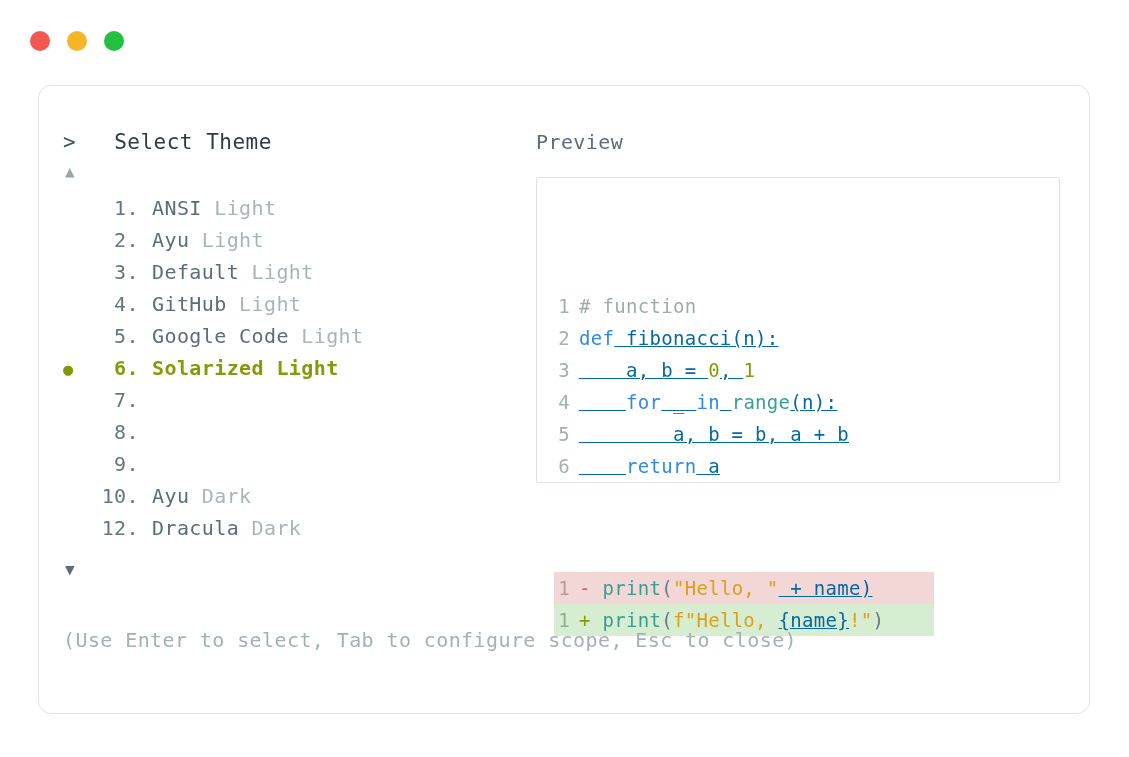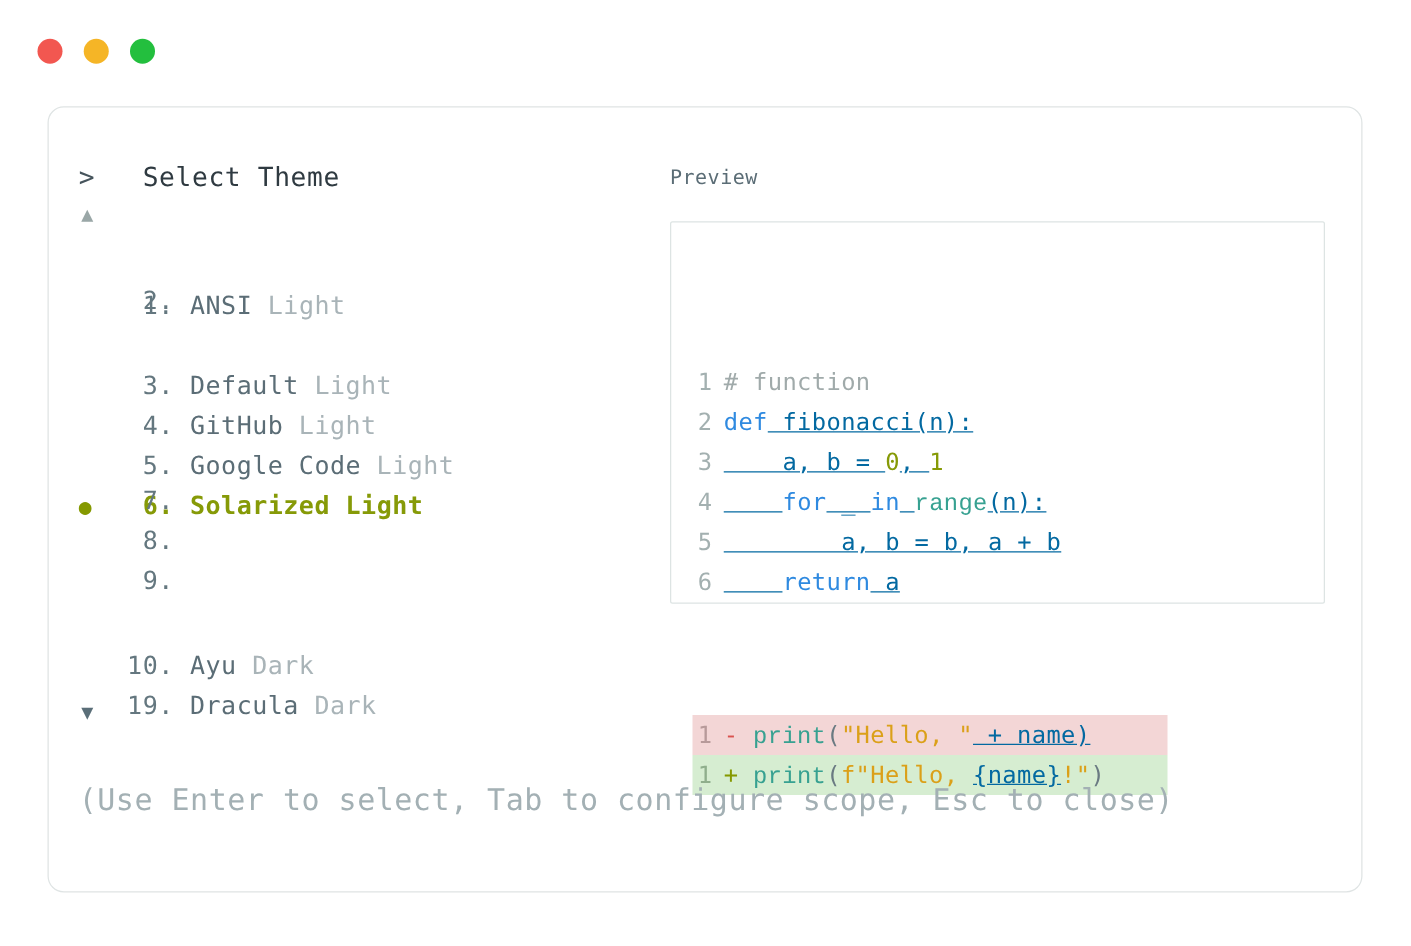--- a/index.html
+++ b/index.html
@@ -109,21 +109,20 @@
   }
   .num-cell {
     width: 48px;
     flex: 0 0 48px;
     text-align: right;
     color: #64777f;
   }
   .name-cell {
     padding-left: 13px;
     color: #5b6d76;
-    margin-top: 36px;
   }
   .variant {
     color: #a9b4b8;
   }
   .theme-item.selected .num-cell,
   .theme-item.selected .name-cell {
     color: #869a07;
     font-weight: bold;
   }
   .theme-item.selected .variant {
@@ -132,21 +131,21 @@
   }
 
   
   .right-pane {
     position: absolute;
     left: 497px;
     top: 42px;
     width: 530px;
   }
   .preview-label {
-    font-size: 16px;
+    font-size: 20px;
     line-height: 28px;
     letter-spacing: 0.4px;
     color: #5b6d76;
   }
   .preview-box {
     margin-top: 21px;
     width: 524px;
     height: 306px;
     box-sizing: border-box;
     background: #ffffff;
@@ -168,21 +167,21 @@
     display: inline-block;
     width: 16px;
     text-align: right;
     color: #a3b0b0;
   }
   .sep { display: inline-block; width: 9px; }
 
   
   .tok-comment { color: #a0aaaa; }
   .tok-kw      { color: #2f8ae0; }
-  .tok-builtin { color: #37a191; font-family: Liberation Mono, monospace; }
+  .tok-builtin { color: #37a191; }
   .tok-num     { color: #869a07; }
   .tok-plain   { color: #0369a1; text-decoration: underline; }
   .tok-str     { color: #dba019; }
   .tok-punct   { color: #6a7a82; }
 
   .diff-block { margin-top: 26px; }
   .diff-line {
     height: 32px;
     display: block;
     width: 380px;
@@ -192,21 +191,21 @@
   .diff-del .gutter { color: #b79a9a; }
   .diff-add .gutter { color: #8fae8c; }
   .sign-del { color: #d9534f; }
   .sign-add { color: #859900; }
 
   
   .footer-hint {
     position: absolute;
     left: 24px;
     top: 540px;
-    font-size: 24px;
+    font-size: 20px;
     line-height: 28px;
     letter-spacing: 0.4px;
     color: #a3b0b4;
     white-space: pre;
   }
 </style>
 </head>
 <body>
 
 <div class="titlebar">
@@ -224,30 +223,30 @@
 
       <div class="prompt-row">
         <span class="prompt-caret">&gt;</span>
         <span class="prompt-title">Select Theme</span>
       </div>
 
       <div class="arrow arrow-up">▲</div>
 
       <ul class="theme-list" id="theme-list">
           <li class="theme-item"><span class="bullet-cell"></span><span class="num-cell">1.</span><span class="name-cell">ANSI <span class="variant">Light</span></span></li>
-          <li class="theme-item"><span class="bullet-cell"></span><span class="num-cell">2.</span></li>
+          <li class="theme-item"><span class="bullet-cell"></span><span class="num-cell">2.</span><span class="name-cell">Ayu <span class="variant">Light</span></span></li>
           <li class="theme-item"><span class="bullet-cell"></span><span class="num-cell">3.</span><span class="name-cell">Default <span class="variant">Light</span></span></li>
           <li class="theme-item"><span class="bullet-cell"></span><span class="num-cell">4.</span><span class="name-cell">GitHub <span class="variant">Light</span></span></li>
           <li class="theme-item"><span class="bullet-cell"></span><span class="num-cell">5.</span><span class="name-cell">Google Code <span class="variant">Light</span></span></li>
           <li class="theme-item selected"><span class="bullet-cell">●</span><span class="num-cell">6.</span><span class="name-cell">Solarized <span class="variant">Light</span></span></li>
           <li class="theme-item"><span class="bullet-cell"></span><span class="num-cell">7.</span></li>
           <li class="theme-item"><span class="bullet-cell"></span><span class="num-cell">8.</span></li>
           <li class="theme-item"><span class="bullet-cell"></span><span class="num-cell">9.</span></li>
           <li class="theme-item"><span class="bullet-cell"></span><span class="num-cell">10.</span><span class="name-cell">Ayu <span class="variant">Dark</span></span></li>
-          <li class="theme-item"><span class="bullet-cell"></span><span class="num-cell">19.</span><span class="name-cell">Dracula <span class="variant">Dark</span></span></li>
+          <li class="theme-item"><span class="bullet-cell"></span><span class="num-cell">12.</span><span class="name-cell">Dracula <span class="variant">Dark</span></span></li>
         </ul>
 
       <div class="arrow arrow-down">▼</div>
     </div>
 
     <div class="right-pane">
       <div class="preview-label">Preview</div>
 
       <div class="preview-box">
         <div class="code">

